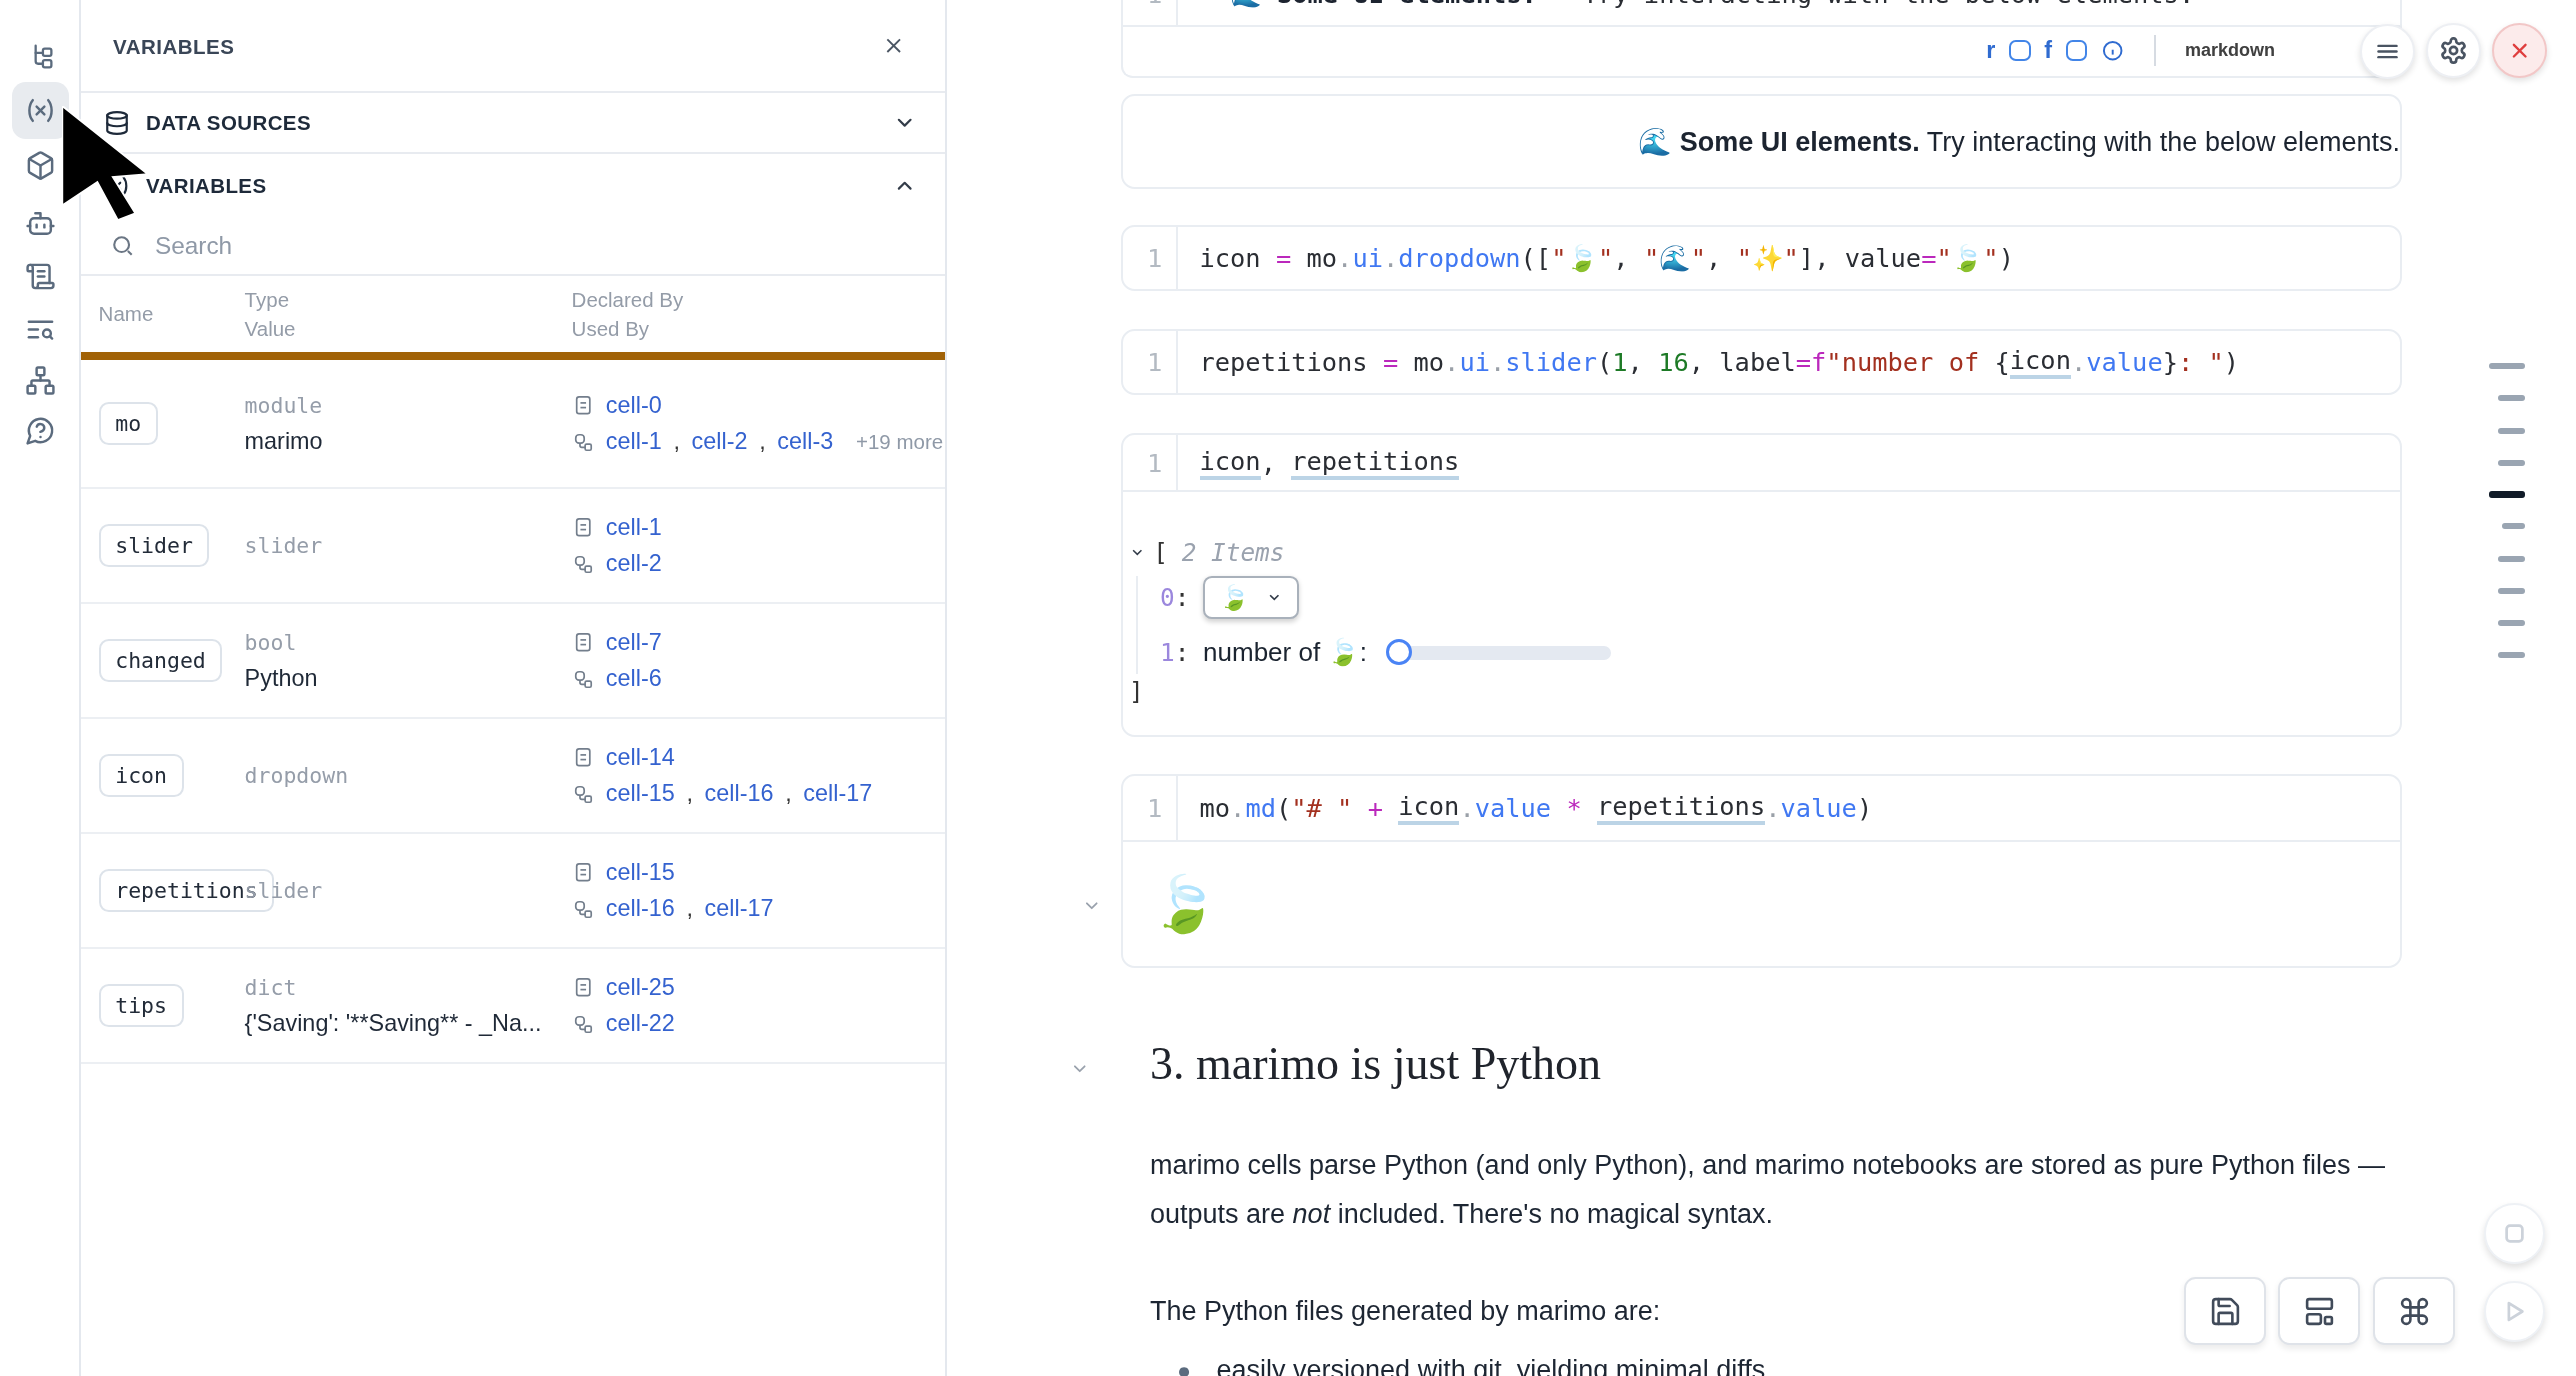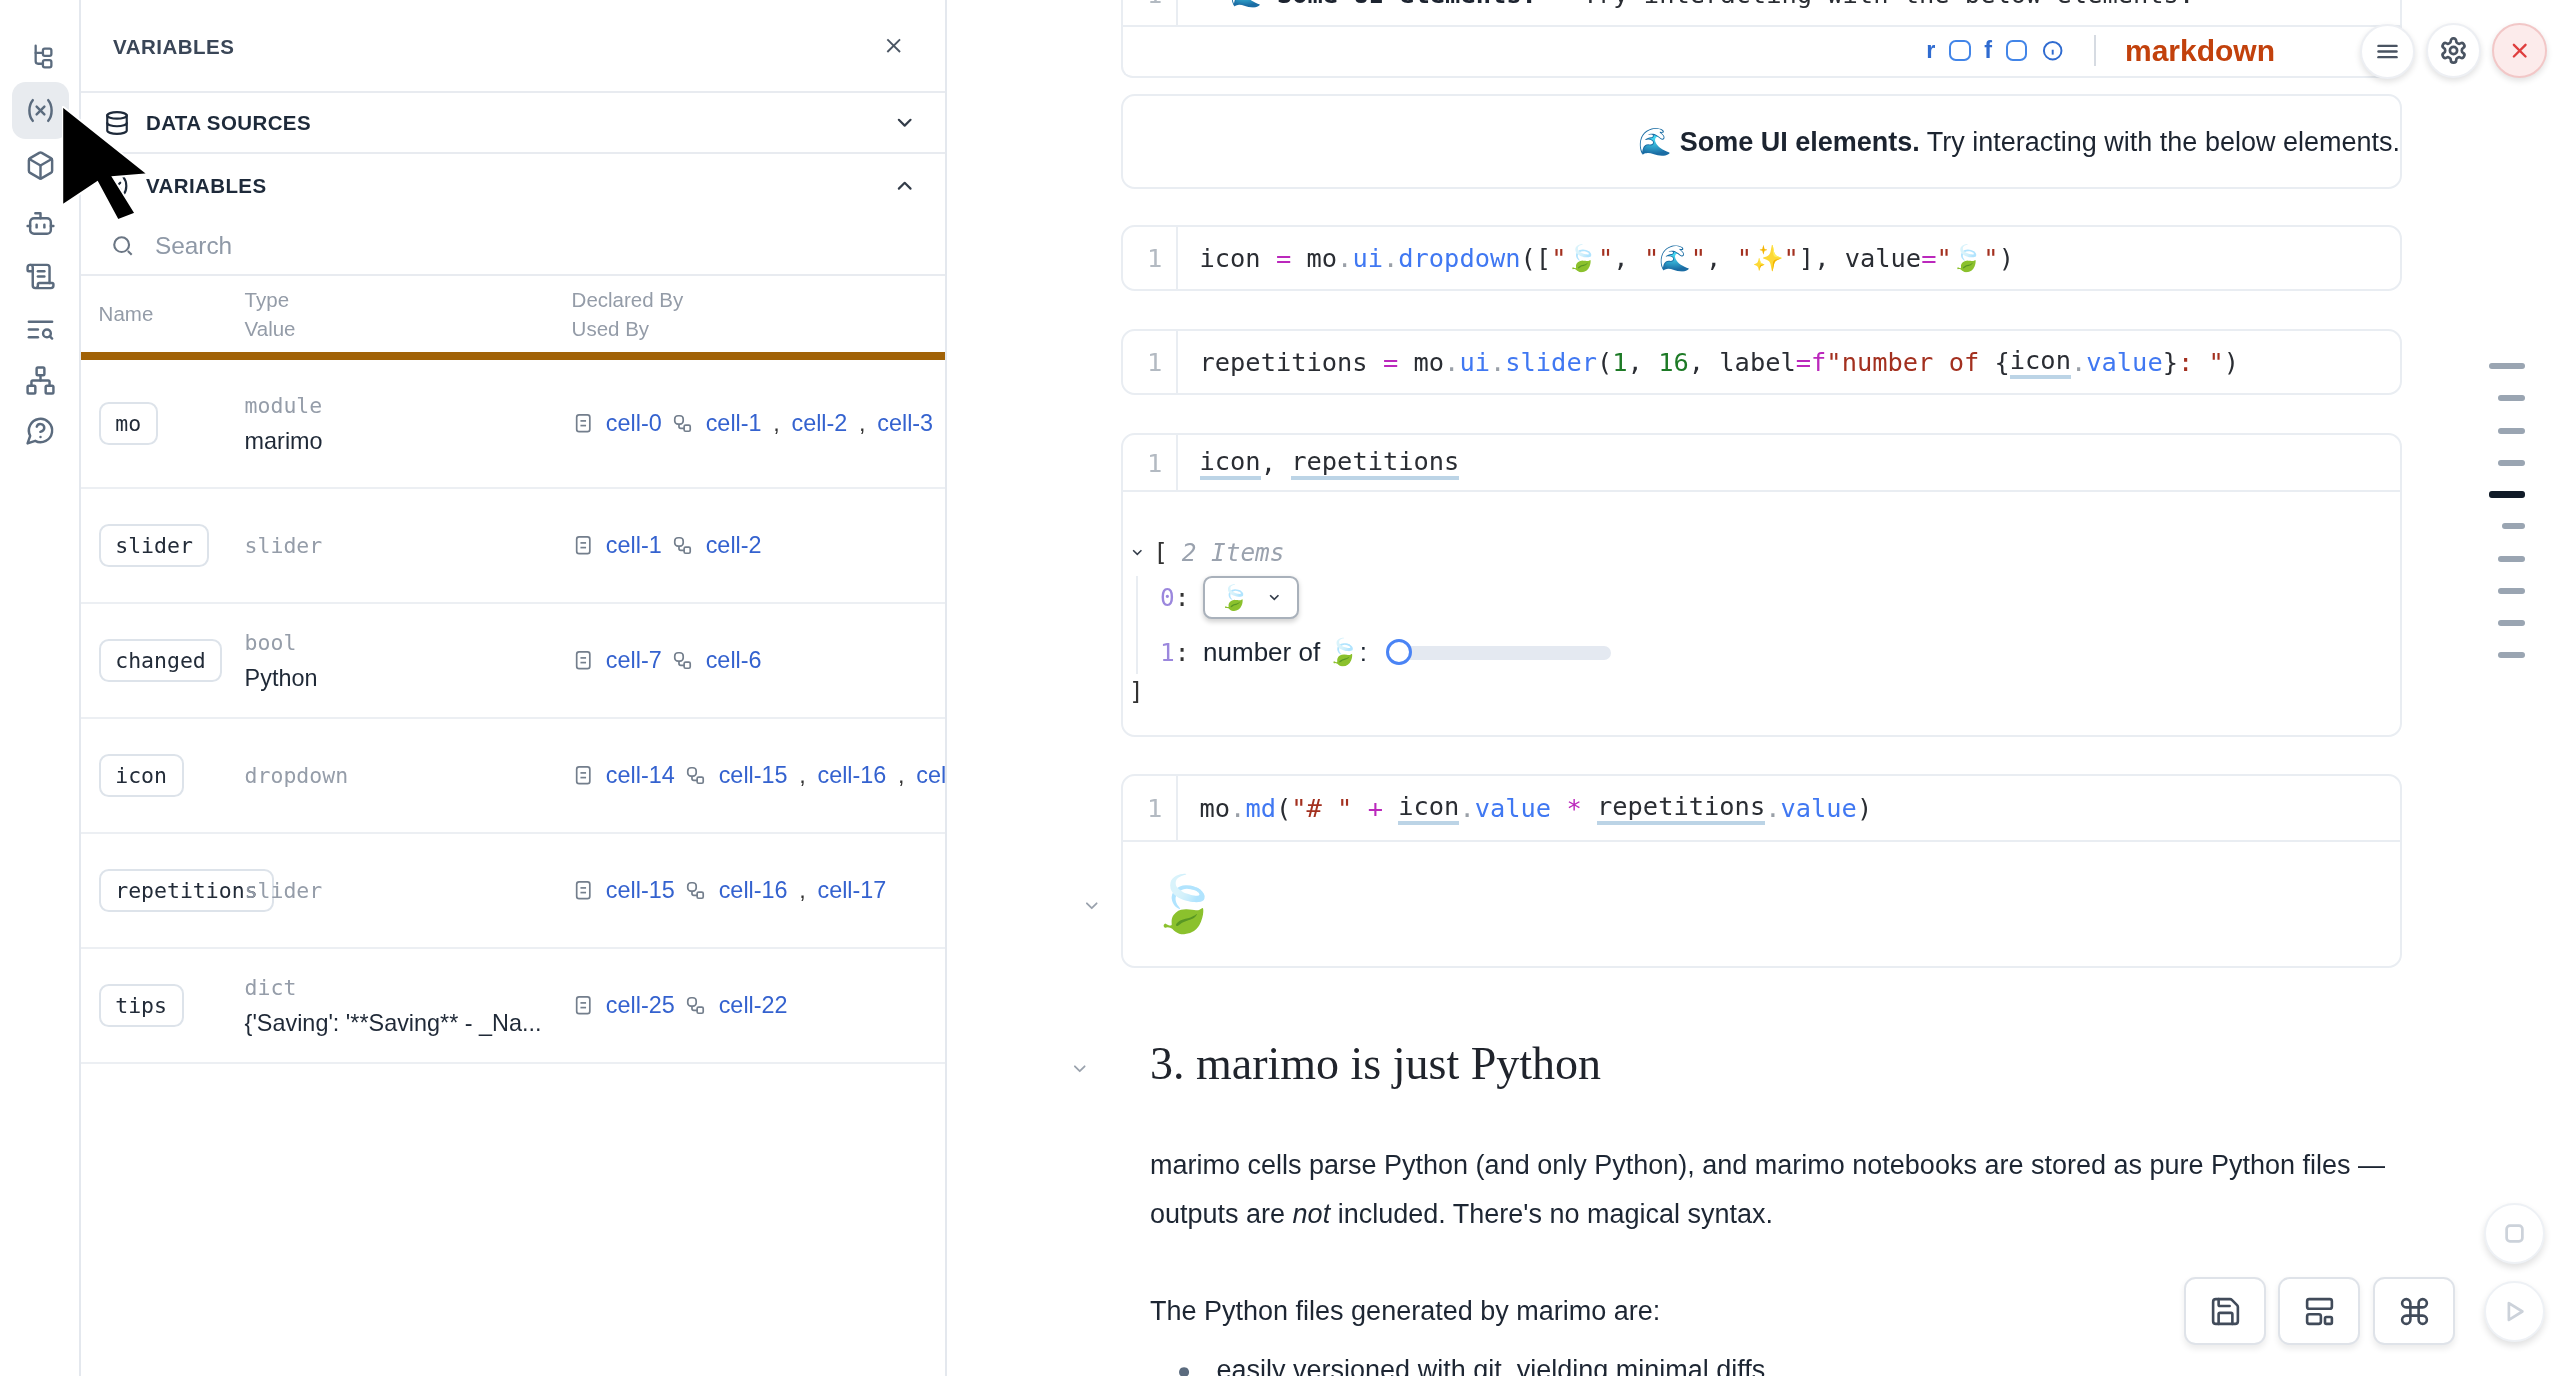--- a/index.html
+++ b/index.html
@@ -37,21 +37,21 @@
   .search-row input::placeholder { color:#8f99a7; }
 
   .vgrid { display:grid; grid-template-columns:146px 327px 1fr; padding-left:17.6px; align-items:center; }
   #thead { height:84px; border-bottom:8px solid #a16207; color:#949ca8; font-size:20.5px; }
   #thead .twoline div { line-height:29px; }
   .vrow { height:115px; border-bottom:2px solid #eceff3; }
   .vrow:first-of-type { height:129px; }
   .badge { display:inline-block; font-family:"DejaVu Sans Mono", monospace; font-size:21.5px; color:#222b38; border:2px solid #dde3ea; border-radius:9.8px; padding:6.8px 14.6px; background:#fff; }
   .vtype { font-family:"DejaVu Sans Mono", monospace; font-size:21.5px; color:#959da9; line-height:29px; }
   .vvalue { font-size:23.4px; color:#1f2937; margin-top:6.8px; line-height:29px; white-space:nowrap; }
-  .col-refs { display:flex; gap:9.8px; }
+  .col-refs { display:flex; flex-direction:column; gap:9.8px; }
   .refline { display:flex; align-items:center; gap:11.7px; white-space:nowrap; }
   .refline svg { stroke:#737e8c; fill:none; stroke-width:1.8; flex:none; }
   .cell-link { color:#3462cf; font-size:23.4px; cursor:pointer; }
   .comma { color:#333; font-size:23.4px; }
   .more { color:#8f99a7; font-size:20.5px; margin-left:11px; }
 
   
   #main { position:absolute; left:947px; top:0; width:1629px; height:1377px; background:#fff; }
   .cell { position:absolute; left:174px; width:1281px; background:#fff; border:2px solid #e9edf2; border-radius:13.7px; }
   .code-row { display:flex; align-items:stretch; height:100%; font-family:"DejaVu Sans Mono", monospace; font-size:25.4px; }
@@ -63,21 +63,21 @@
   .tok.mdb { font-weight:700; color:#1d2430; }
 
   
   #mdcell { top:-37px; height:115px; border-top:none; border-radius:0 0 11.7px 11.7px; }
   #mdcell .code-row { height:62px; }
   .md-footer { height:49px; border-top:2px solid #e9edf2; display:flex; align-items:center; justify-content:flex-end; padding-right:125px; gap:13.7px; }
   .md-footer .flabel { color:#2f6bd0; font-size:23.4px; font-weight:600; }
   .md-footer .fcheck { width:21.5px; height:21.5px; border:2.4px solid #4285e8; border-radius:6.8px; }
   .md-footer .finfo svg { stroke:#2f6bd0; stroke-width:2; }
   .md-footer .fdivider { width:2px; height:31px; background:#d6dbe2; margin:0 15.6px; }
-  .md-footer .flang { color:#c2410c; font-size:30px; font-weight:700; }
+  .md-footer .flang { color:#404040; font-size:18px; font-weight:700; }
 
   #mdout { top:94px; height:95px; display:flex; align-items:center; padding-left:13px; font-size:27px; color:#1c2430;justify-content:flex-end; }
   #mdout b { font-weight:700; }
 
   #cell1 { top:225px; height:66px; }
   #cell2 { top:329px; height:66px; }
   #cell3 { top:433px; height:304px; }
   #cell3 .code-row { height:57px; border-bottom:2px solid #e9edf2; }
   #cell4 { top:774px; height:194px; }
   #cell4 .code-row { height:66px; border-bottom:2px solid #e9edf2; }

